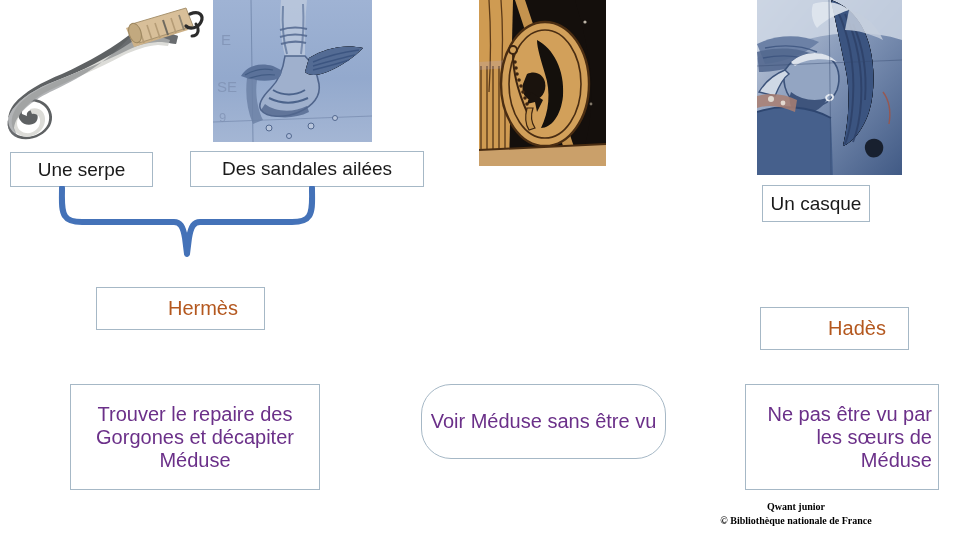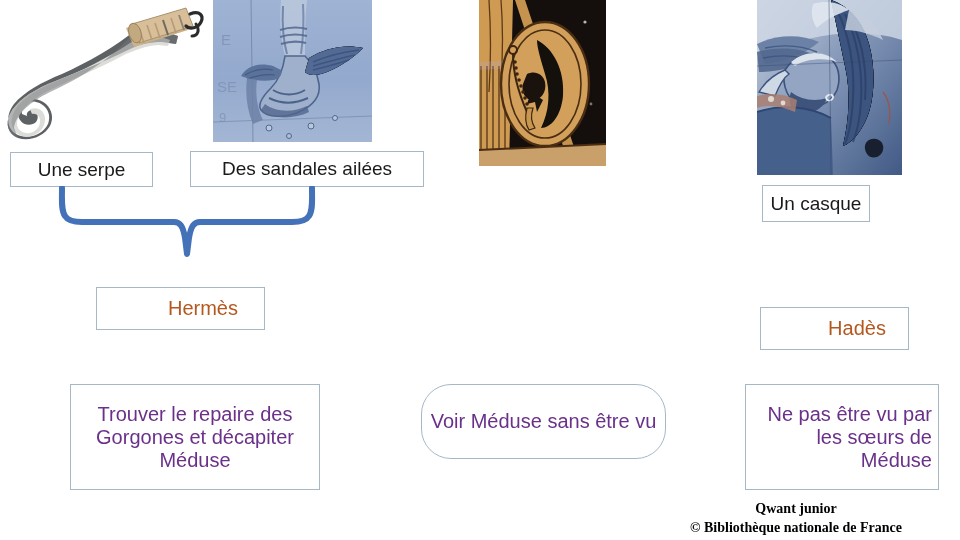--- a/index.html
+++ b/index.html
@@ -96,21 +96,21 @@
 
   
   #credit {
     position: absolute;
     left: 640px;
     top: 500px;
     width: 312px;
     text-align: center;
     font-family: "Liberation Serif", serif;
     font-weight: bold;
-    font-size: 14px;
+    font-size: 10px;
     color: #000000;
     line-height: 1.35;
   }
   #credit .line1 { display: block; }
   #credit .line2 { display: block; }
 </style>
 </head>
 <body>
 
 <div class="slide">

